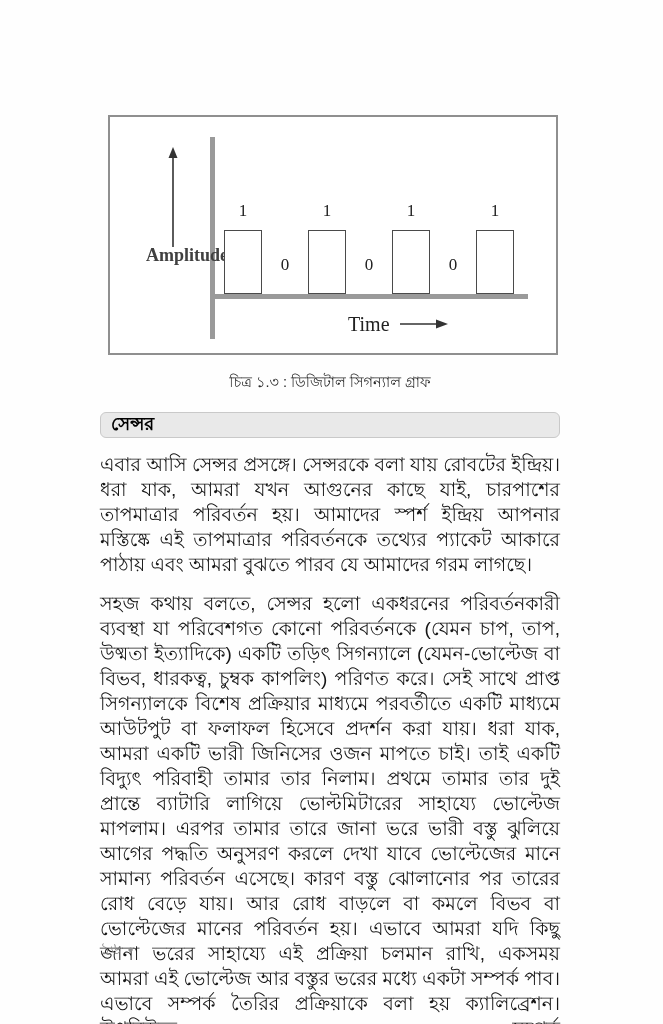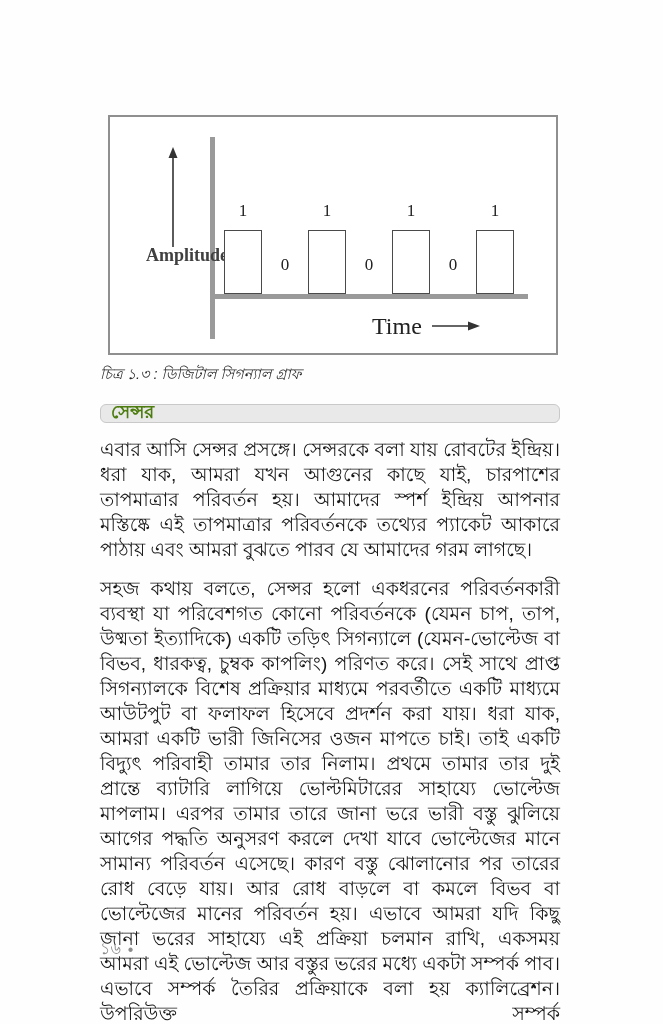--- a/index.html
+++ b/index.html
@@ -64,44 +64,44 @@
   }
   .bit-label.high { top: 84px; width: 38px; }
   .bit-label.low  { top: 138px; }
   .time-wrap {
     position: absolute;
     left: 238px; top: 196px;
     display: flex;
     align-items: center;
     gap: 10px;
   }
-  .time-label { font-size: 24px; color: #222; margin-left: 24px; }
+  .time-label { font-size: 20px; color: #222; }
   .fig-caption {
-    margin-top: 8px;
+    margin-top: 16px;
+    text-align: center;
     font-size: 14.5px;
     color: #2a2a2a;
     font-family: "Liberation Sans", "DejaVu Sans", sans-serif;
-    font-style: italic;
   }
 
   
   .section-heading {
     margin-top: 17px;
     width: 460px;
-    height: 19px;
+    height: 26px;
     background: #e9e9e9;
     border: 1px solid #c9c9c9;
     border-radius: 6px;
     display: flex;
     align-items: center;
     padding: 0 10px;
     font-family: "Liberation Sans", "DejaVu Sans", sans-serif;
     font-weight: bold;
     font-size: 18px;
-    color: #4d7c0f;
+    color: #000000;
   }
 
   
   .body-text {
     width: 460px;
     font-family: "Liberation Sans", "DejaVu Sans", sans-serif;
     font-size: 19px;
     line-height: 25px;
     color: #161616;
   }

